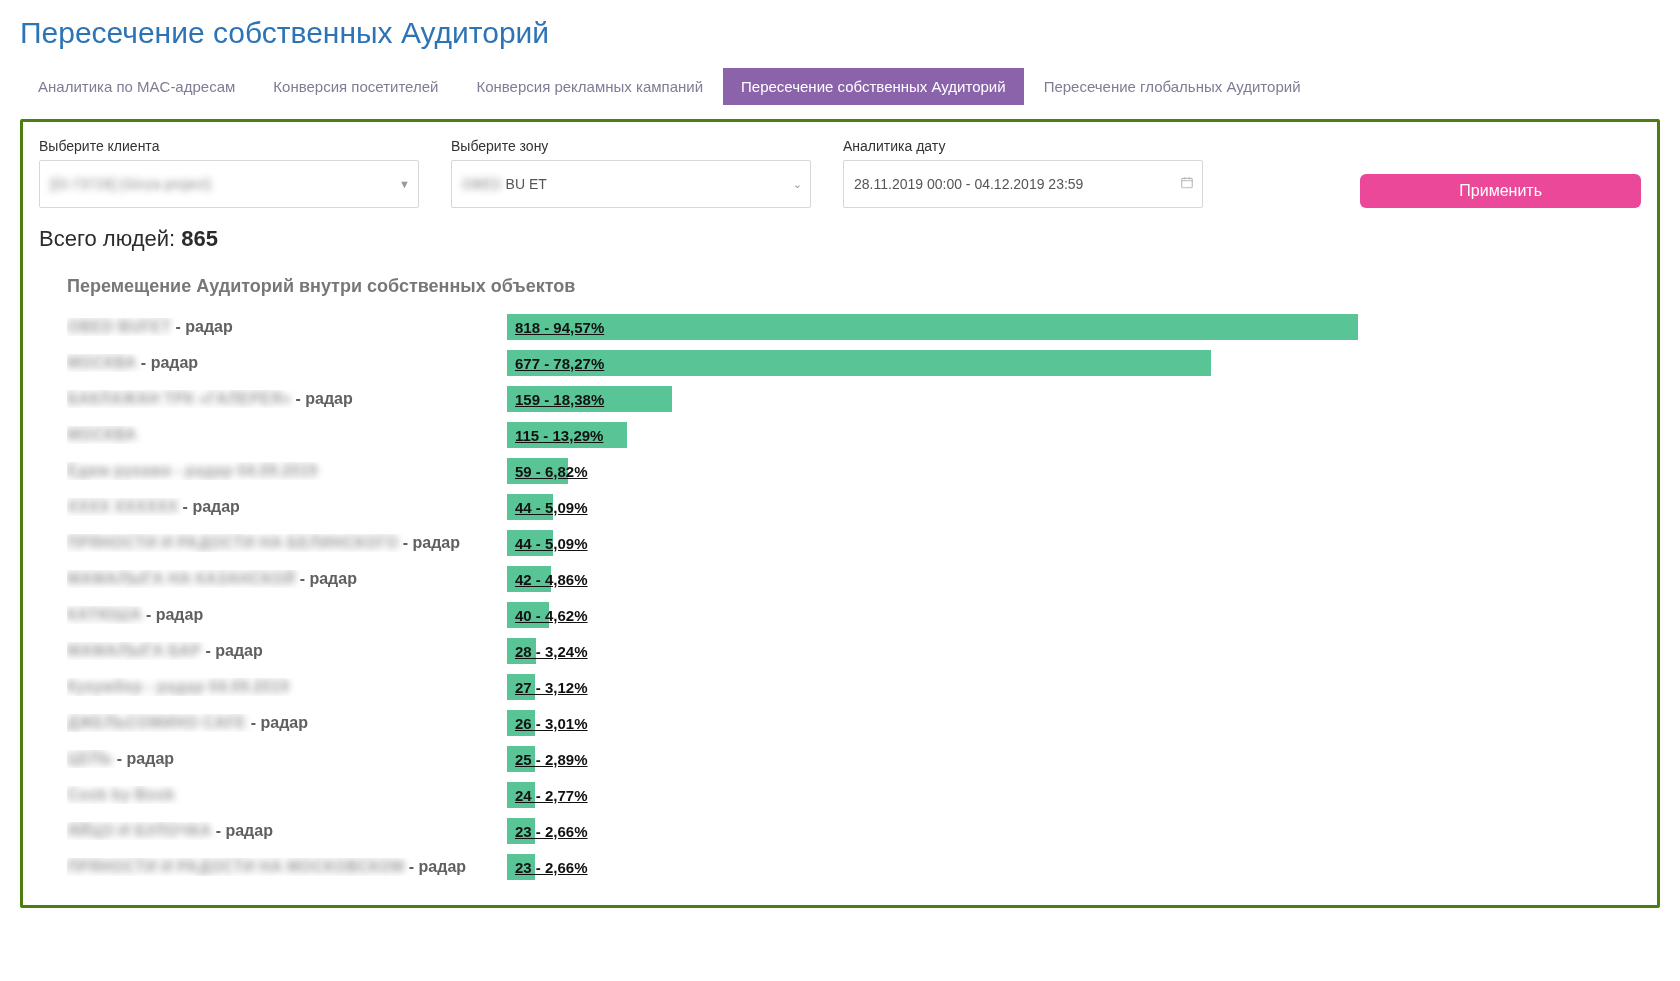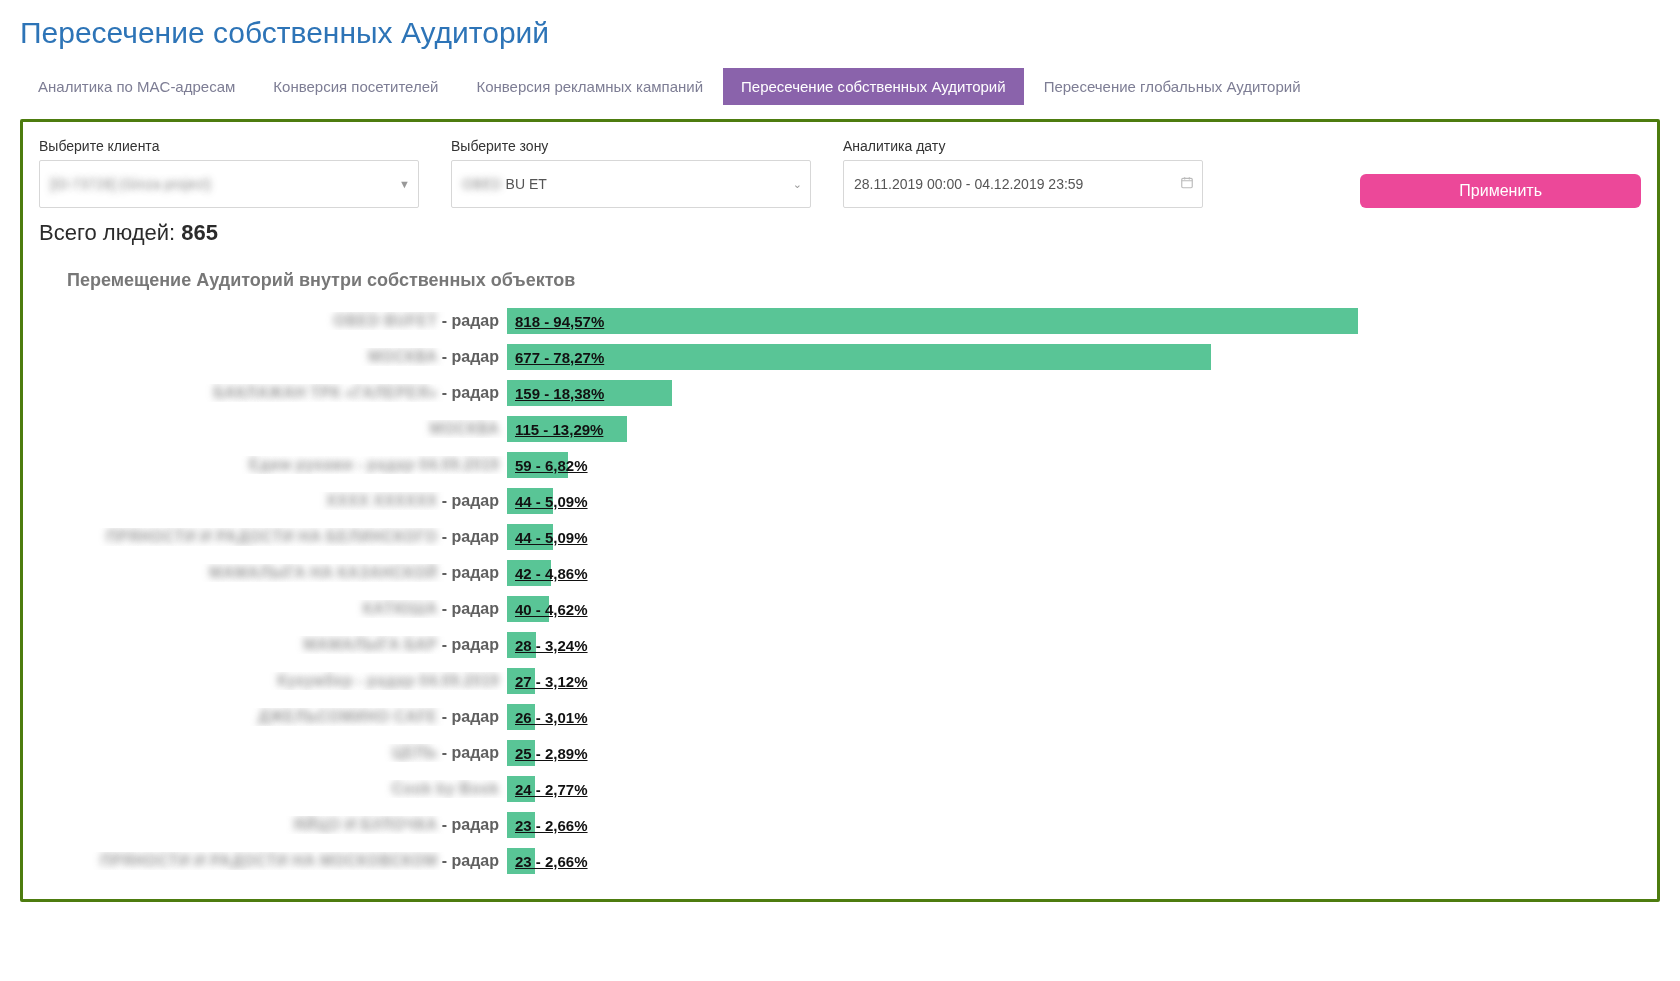--- a/index.html
+++ b/index.html
@@ -94,21 +94,21 @@
     color: #fff;
     border: none;
     font-size: 16px;
     padding: 0 99px;
     cursor: pointer;
     border-radius: 6px;
   }
   .summary {
     font-size: 22px;
     color: #2b2b2b;
-    margin: 12px 0 24px 0;
+    margin: 18px 0 24px 0;
   }
   .summary .count {
     font-weight: 700;
   }
   .chart-title {
     font-size: 18px;
     font-weight: 700;
     color: #777;
     margin: 0 0 16px 28px;
   }
@@ -118,21 +118,20 @@
     gap: 8px;
     padding-left: 28px;
   }
   .row {
     display: flex;
     align-items: center;
     height: 28px;
   }
   .row-label-wrap {
     width: 440px;
-    text-align: right;
     padding-right: 8px;
     font-size: 16px;
     box-sizing: border-box;
     white-space: nowrap;
     overflow: hidden;
   }
   .row-label-main {
     color: #a0a0a0;
     font-weight: 700;
   }

